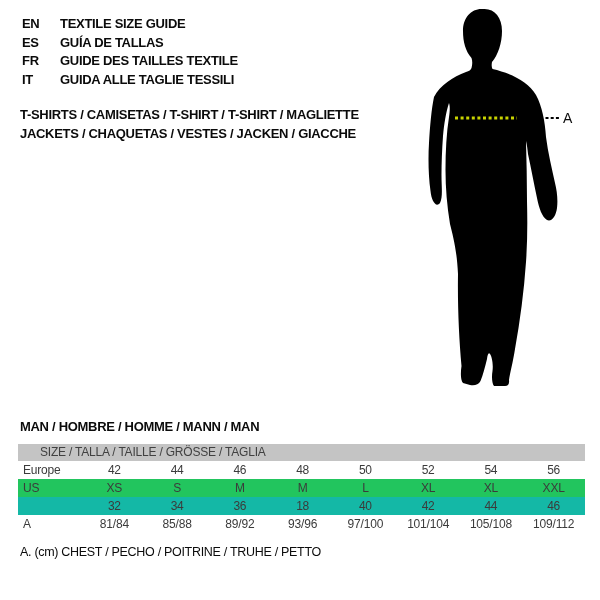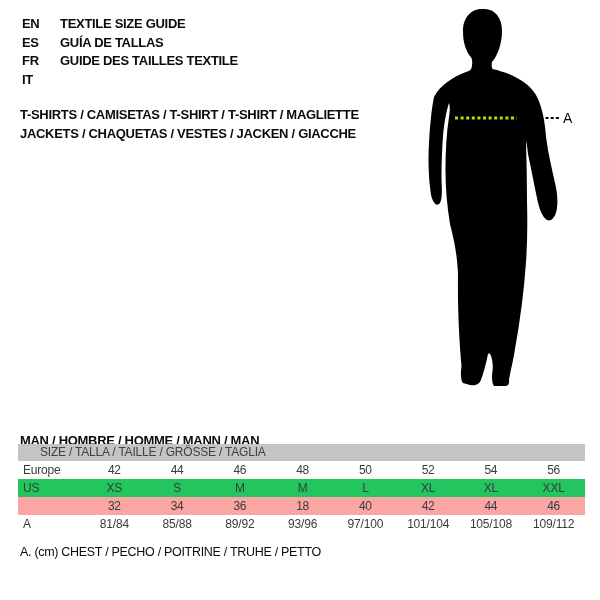--- a/index.html
+++ b/index.html
@@ -18,30 +18,30 @@
   .lang-code{width:38px}
 
   
   .cat-block{left:20px;top:105px;font-weight:bold;font-size:13px;line-height:19px;
              letter-spacing:-0.3px;color:#0b0b0b;font-stretch:condensed}
 
   
   .figure-wrap{left:395px;top:0;width:205px;height:400px}
 
   
-  .section-title{left:20px;top:433px;font-weight:bold;font-size:13px;
+  .section-title{left:20px;top:419px;font-weight:bold;font-size:13px;
                  letter-spacing:-0.3px;color:#0b0b0b;font-stretch:condensed}
 
   
   .size-table{left:18px;top:444px;width:567px;font-size:12px;letter-spacing:-0.2px;
               color:#3b3b3b;font-stretch:condensed}
   .thead{height:17px;line-height:17px;background:#c4c4c4;padding-left:22px;color:#414141}
   .trow{display:grid;grid-template-columns:65px repeat(8,1fr);height:18px;line-height:18px}
   .trow.bg-light{background:#22c55e}
-  .trow.bg-lighter{background:#fca5a5}
+  .trow.bg-lighter{background:#14b8a6}
   .tlabel{text-align:left;padding-left:5px}
   .tcell{text-align:center}
 
   
   .footnote{left:20px;top:545px;font-weight:normal;font-size:12.5px;
             letter-spacing:-0.3px;color:#0b0b0b;font-stretch:condensed}
 </style>
 </head>
 <body>
 
@@ -53,20 +53,21 @@
   <div class="lang-row">
     <span class="lang-code">ES</span>
     <span class="lang-label">GUÍA DE TALLAS</span>
   </div>
   <div class="lang-row">
     <span class="lang-code">FR</span>
     <span class="lang-label">GUIDE DES TAILLES TEXTILE</span>
   </div>
   <div class="lang-row">
     <span class="lang-code">IT</span>
+    <span class="lang-label">GUIDA ALLE TAGLIE TESSILI</span>
   </div>
 </div>
 
 <div class="abs cat-block">
   <div>T-SHIRTS / CAMISETAS / T-SHIRT / T-SHIRT / MAGLIETTE</div>
   <div>JACKETS / CHAQUETAS / VESTES / JACKEN / GIACCHE</div>
 </div>
 
 <div class="abs figure-wrap">
   <svg width="205" height="400" viewBox="0 0 205 400" xmlns="http://www.w3.org/2000/svg">

